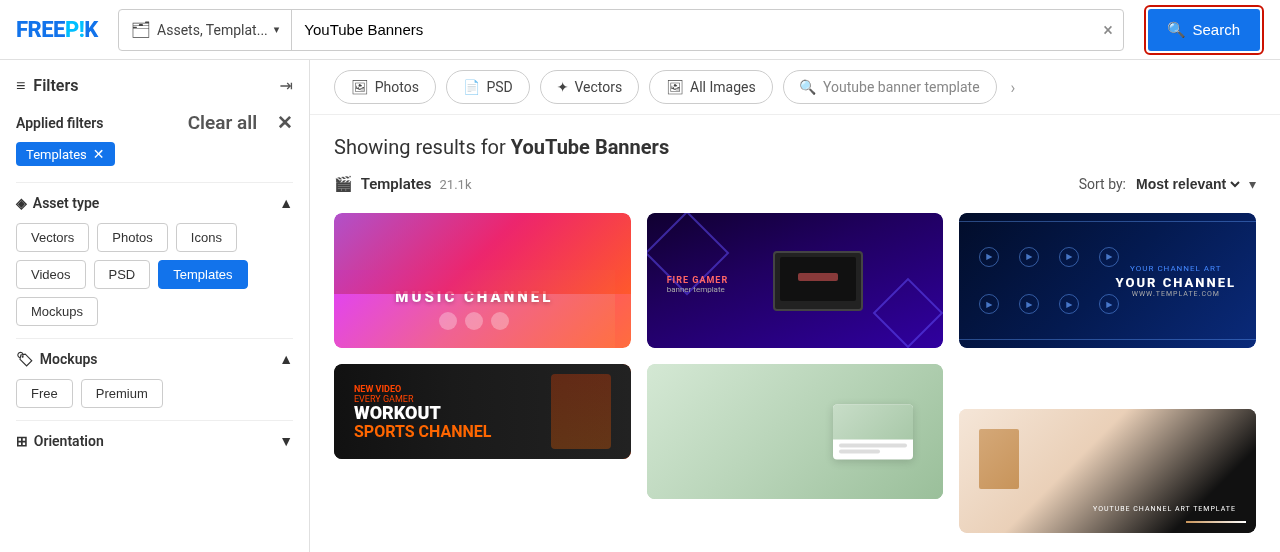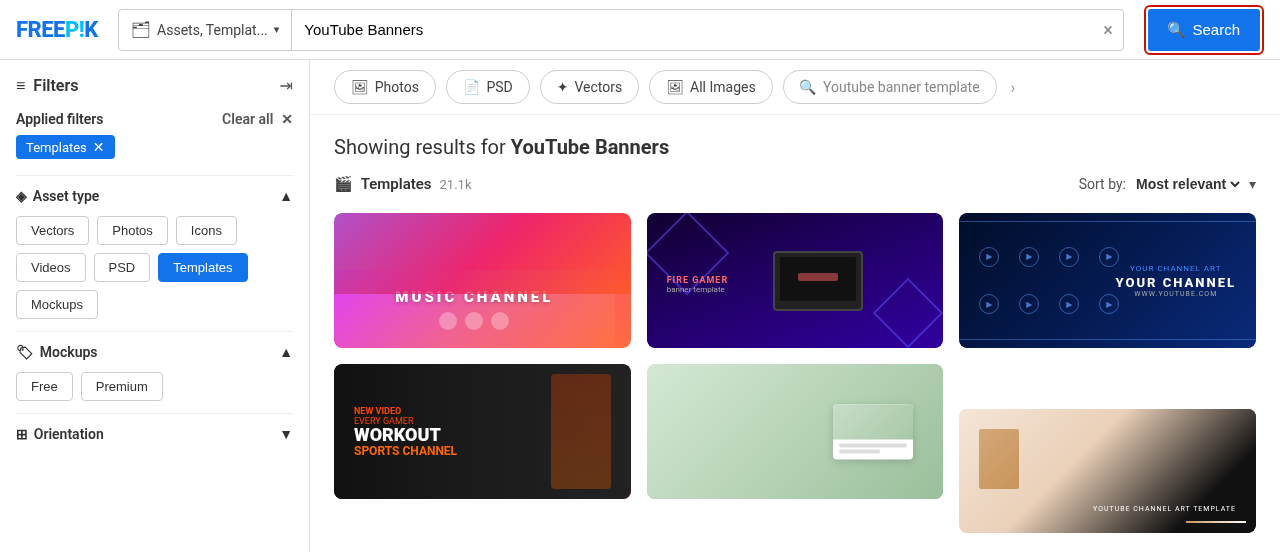--- a/index.html
+++ b/index.html
@@ -20,21 +20,21 @@
 
     
     .main-body { display: flex; flex: 1; overflow: hidden; }
 
     
     .sidebar { width: 310px; border-right: 1px solid #e0e0e0; overflow-y: auto; flex-shrink: 0; padding: 16px; }
     .sidebar-header { display: flex; align-items: center; justify-content: space-between; margin-bottom: 16px; }
     .sidebar-title { font-size: 16px; font-weight: 600; display: flex; align-items: center; gap: 8px; }
     .sidebar-collapse-icon { cursor: pointer; color: #555; font-size: 16px; }
     .applied-filters-label { font-size: 14px; font-weight: 600; margin-bottom: 8px; display: flex; align-items: center; justify-content: space-between; }
-    .clear-all-btn { font-size: 14px; color: #555; cursor: pointer; display: flex; align-items: center; gap: 8px; }
+    .clear-all-btn { font-size: 19px; color: #555; cursor: pointer; display: flex; align-items: center; gap: 20px; }
     .filter-tag { display: inline-flex; align-items: center; background: #1273eb; color: white; border-radius: 4px; padding: 4px 10px; font-size: 13px; gap: 6px; margin-bottom: 16px; }
     .filter-tag-close { cursor: pointer; font-size: 14px; }
     .section-header { display: flex; align-items: center; justify-content: space-between; padding: 12px 0; border-top: 1px solid #eee; font-size: 14px; font-weight: 600; cursor: pointer; }
     .asset-type-grid { display: flex; flex-wrap: wrap; gap: 8px; padding-bottom: 12px; }
     .asset-btn { border: 1px solid #ccc; background: white; border-radius: 4px; padding: 6px 14px; font-size: 13px; cursor: pointer; color: #333; }
     .asset-btn.active { background: #1273eb; color: white; border-color: #1273eb; }
     .license-grid { display: flex; flex-wrap: wrap; gap: 8px; padding-bottom: 12px; }
 
     
     .content { flex: 1; overflow-y: auto; padding: 0; }
@@ -56,21 +56,21 @@
     .sort-select { font-size: 14px; color: #333; font-weight: 600; cursor: pointer; border: none; outline: none; background: transparent; }
 
     
     .image-grid { display: grid; grid-template-columns: repeat(3, 1fr); gap: 16px; }
     .image-card { border-radius: 8px; overflow: hidden; cursor: pointer; position: relative; }
 
     
     .card-1 { background: linear-gradient(135deg, #c878ff 0%, #ff3d8b 50%, #ff6d3d 100%); height: 135px; border-radius: 8px; display: flex; align-items: center; justify-content: center; overflow: hidden; position: relative; }
     .card-2 { background: linear-gradient(135deg, #1a0a4a 0%, #2d1b8b 50%, #4a2aaa 100%); height: 135px; border-radius: 8px; overflow: hidden; position: relative; }
     .card-3 { background: linear-gradient(135deg, #0a1a4a 0%, #0d2a7a 60%, #1a3aaa 100%); height: 135px; border-radius: 8px; overflow: hidden; position: relative; }
-    .card-4 { background: linear-gradient(135deg, #111 0%, #222 40%, #ff4500 100%); height: 135px; border-radius: 8px; overflow: hidden; position: relative; }
+    .card-4 { background: linear-gradient(135deg, #111 0%, #222 40%, #ff4500 100%); height: 95px; border-radius: 8px; overflow: hidden; position: relative; }
     .card-5 { background: linear-gradient(135deg, #c8ddc8 0%, #a8c8a8 50%, #88b888 100%); height: 135px; border-radius: 8px; overflow: hidden; position: relative; }
     .card-6 { background: linear-gradient(135deg, #f0e0d0 0%, #e8d0c0 50%, #000 80%); height: 124px; border-radius: 8px; overflow: hidden; position: relative; margin-top: 45px; }
 
     
     .card-overlay { position: absolute; inset: 0; display: flex; align-items: center; justify-content: center; flex-direction: column; }
 
     
     ::-webkit-scrollbar { width: 4px; }
     ::-webkit-scrollbar-thumb { background: #ccc; border-radius: 2px; }
 
@@ -270,34 +270,34 @@
                     <div style="width:20px;height:20px;border-radius:50%;border:1px solid rgba(100,160,255,0.5);display:flex;align-items:center;justify-content:center;color:rgba(100,160,255,0.7);font-size:8px;">▶</div>
                     <div style="width:20px;height:20px;border-radius:50%;border:1px solid rgba(100,160,255,0.5);display:flex;align-items:center;justify-content:center;color:rgba(100,160,255,0.7);font-size:8px;">▶</div>
                     <div style="width:20px;height:20px;border-radius:50%;border:1px solid rgba(100,160,255,0.5);display:flex;align-items:center;justify-content:center;color:rgba(100,160,255,0.7);font-size:8px;">▶</div>
                     <div style="width:20px;height:20px;border-radius:50%;border:1px solid rgba(100,160,255,0.5);display:flex;align-items:center;justify-content:center;color:rgba(100,160,255,0.7);font-size:8px;">▶</div>
                   </div>
                 </div>
 
                 <div style="position:absolute;right:20px;top:50%;transform:translateY(-50%);text-align:center;">
                   <div style="color:#4488ff;font-size:8px;letter-spacing:1px;margin-bottom:2px;">YOUR CHANNEL ART</div>
                   <div style="color:#fff;font-size:13px;font-weight:800;letter-spacing:2px;">YOUR CHANNEL</div>
-                  <div style="color:#aaa;font-size:7px;letter-spacing:1px;">WWW.YOUTUBE.COM</div>
+                  <div style="color:#aaa;font-size:7px;letter-spacing:1px;">WWW.TEMPLATE.COM</div>
                 </div>
               </div>
             </div>
           </div>
 
           <div class="image-card">
             <div class="card-4">
               <div style="position:absolute;inset:0;background:linear-gradient(90deg,#111 0%,#1a1a1a 40%,#222 100%);">
                 <div style="position:absolute;left:20px;top:50%;transform:translateY(-50%);">
                   <div style="color:#ff4400;font-size:9px;font-weight:700;">NEW VIDEO</div>
                   <div style="color:#ff4400;font-size:9px;">EVERY GAMER</div>
                   <div style="color:#fff;font-size:18px;font-weight:900;line-height:1;">WORKOUT</div>
-                  <div style="color:#ff6600;font-size:12px;font-weight:700;">SPORTS CHANNEL</div>
+                  <div style="color:#ff6600;font-size:16px;font-weight:700;">SPORTS CHANNEL</div>
                 </div>
                 <div style="position:absolute;right:20px;top:10px;bottom:10px;width:60px;background:linear-gradient(180deg,#ff4400,#ff6600);border-radius:4px;opacity:0.3;"></div>
               </div>
             </div>
           </div>
 
           <div class="image-card">
             <div class="card-5">
               <div style="position:absolute;inset:0;background:linear-gradient(135deg,#d4e8d4 0%,#b8d4b8 50%,#9abf9a 100%);">
                 <div style="position:absolute;right:30px;top:50%;transform:translateY(-50%);width:80px;height:55px;background:#fff;border-radius:4px;box-shadow:0 2px 8px rgba(0,0,0,0.15);display:flex;flex-direction:column;">

